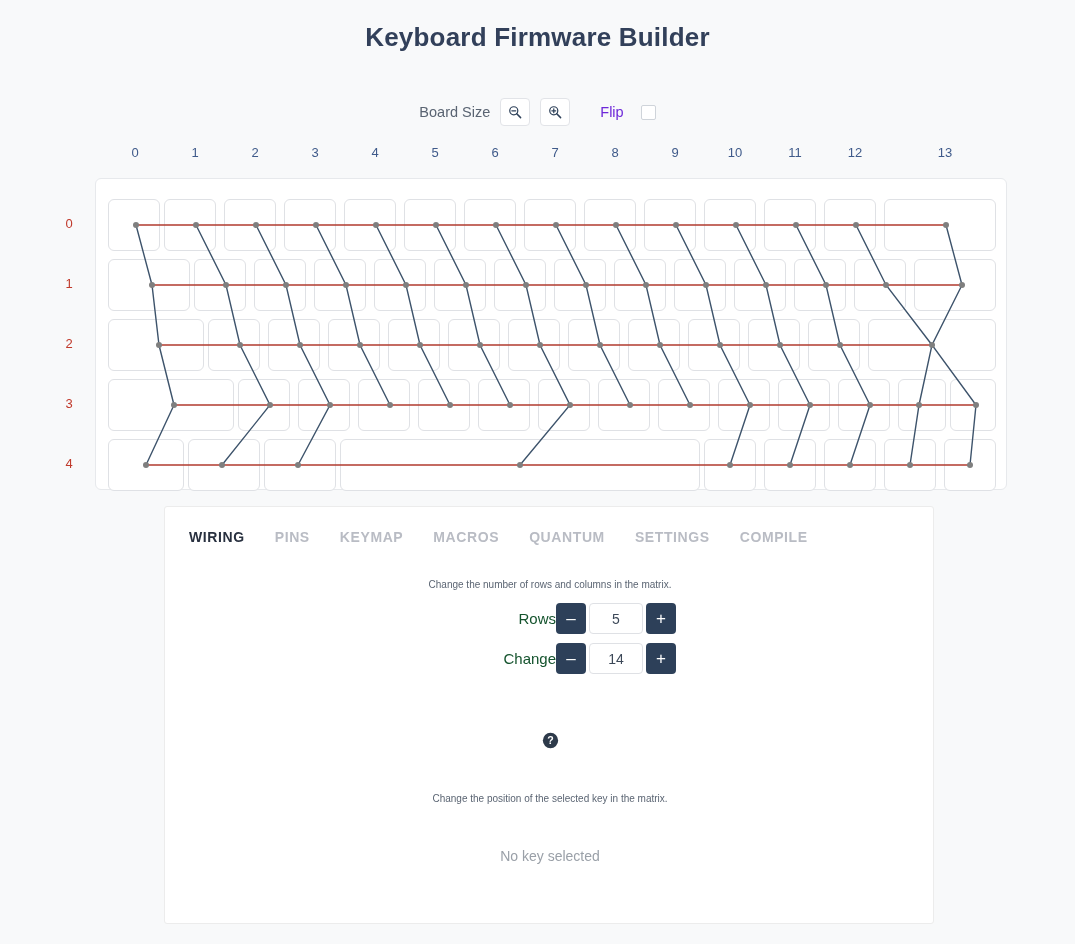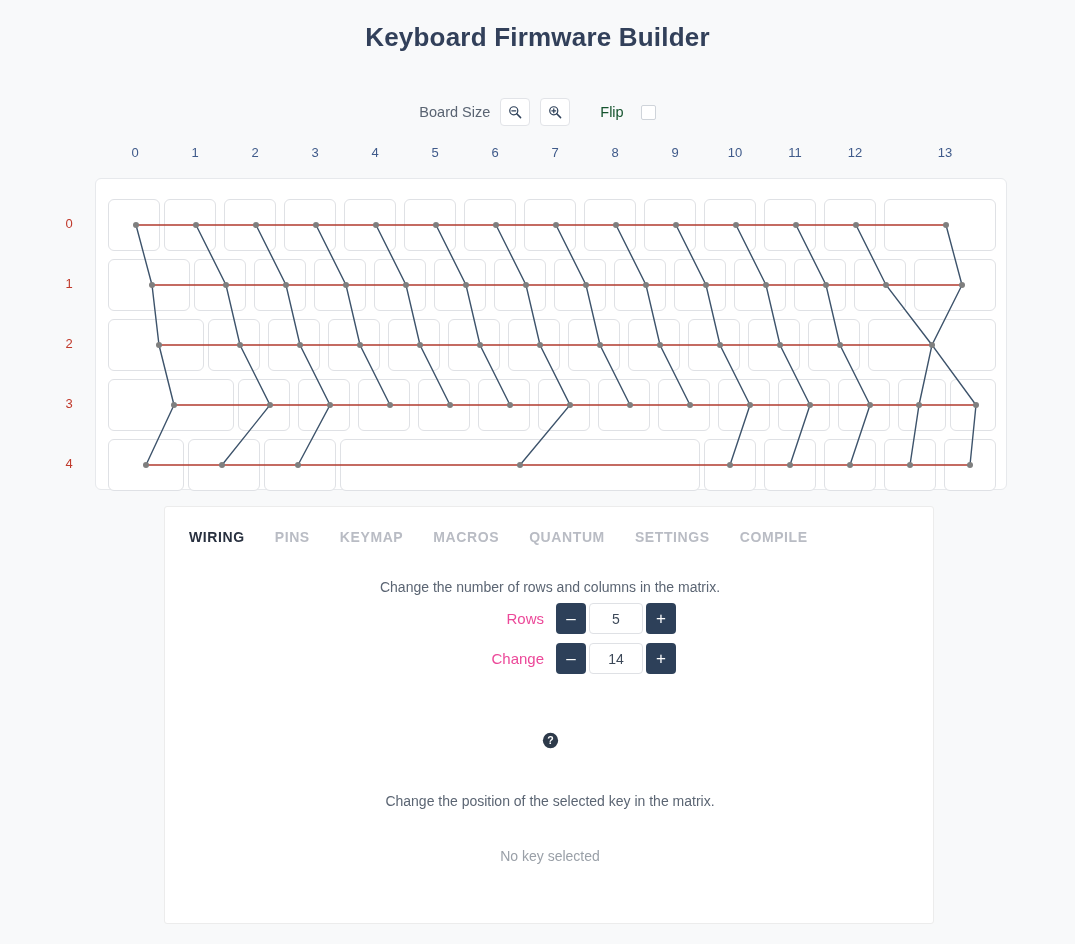--- a/index.html
+++ b/index.html
@@ -29,21 +29,21 @@
   }
   .toolbar-label { font-size: 14.5px; color: #5a6472; }
   .icon-btn {
     width: 30px; height: 28px;
     border: 1px solid #e2e4e8; border-radius: 4px;
     background: #ffffff;
     display: flex; align-items: center; justify-content: center;
     cursor: pointer;
   }
   .icon-btn svg { display: block; }
-  .flip-label { font-size: 14.5px; color: #14532d; margin-left: 20px; }
+  .flip-label { font-size: 14.5px; color: #6d28d9; margin-left: 20px; }
   .flip-check {
     width: 15px; height: 15px; border: 1px solid #cfd4da;
     border-radius: 2px; background: #fff; margin-left: 7px; cursor: pointer;
   }
 
   
   .col-headers {
     position: absolute; top: 145px; left: 103px; width: 890px; height: 20px;
   }
   .col-head {
@@ -92,39 +92,39 @@
     display: flex; align-items: center; gap: 26px;
   }
   .tab {
     font-size: 14px; letter-spacing: .6px; font-weight: bold;
     color: #b9bcc4; cursor: pointer; padding: 4px 2px;
   }
   .tab.active { color: #28303f; }
 
   .hint {
     position: absolute; left: 0; width: 770px; text-align: center;
-    font-size: 14px; color: #5b6573;
+    font-size: 10px; color: #5b6573;
   }
   .hint-rows { top: 72px; }
   .hint-diode { top: 199px; }
   .hint-position { top: 286px; }
   .no-key {
     position: absolute; left: 0; top: 341px; width: 770px; text-align: center;
     font-size: 14px; color: #9aa0a8;
   }
 
   .stepper-row {
     position: absolute; width: 770px; left: 0;
     display: flex; align-items: center; justify-content: center;
   }
   .stepper-row.rows { top: 96px; }
   .stepper-row.cols { top: 136px; }
   .stepper-name {
-    font-size: 15px; color: #ec4899; text-align: right;
-    width: 132px; padding-right: 12px;
+    font-size: 15px; color: #14532d; text-align: right;
+    width: 132px; 
   }
   .step-btn {
     width: 30px; height: 31px; border-radius: 4px;
     background: #2d4059; color: #fff; border: none;
     font-size: 17px; line-height: 1;
     display: flex; align-items: center; justify-content: center;
     cursor: pointer; font-family: "Liberation Sans", sans-serif;
   }
   .step-value {
     width: 54px; height: 31px; margin: 0 3px;

